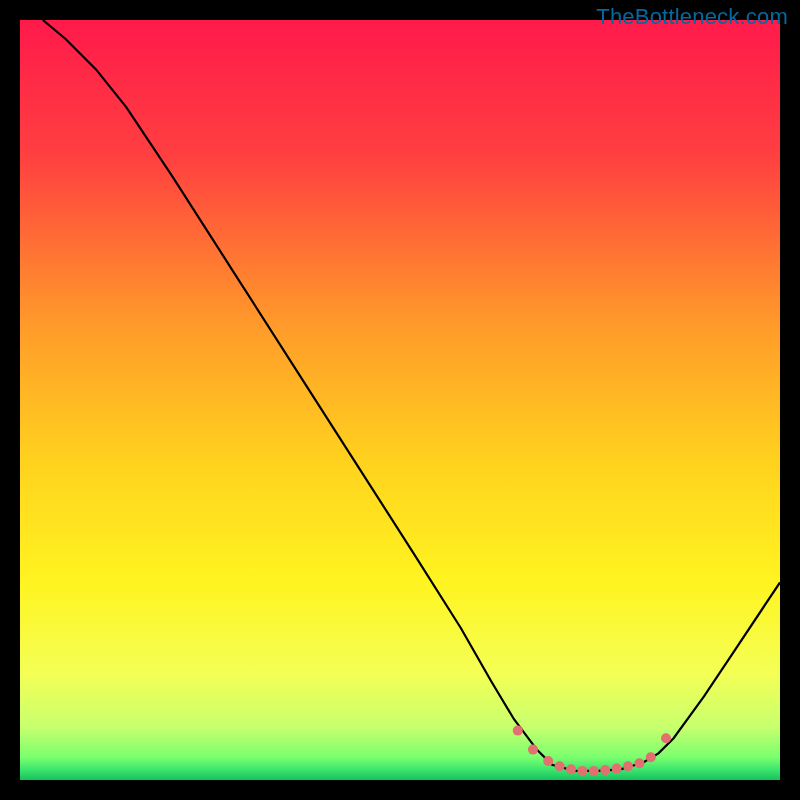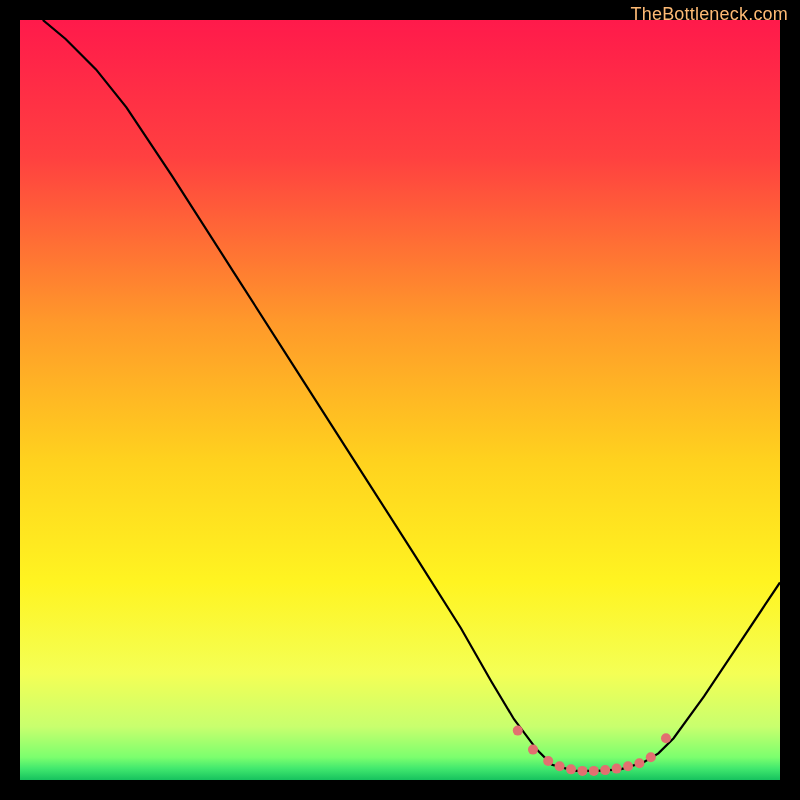--- a/index.html
+++ b/index.html
@@ -21,22 +21,22 @@
     left: 20px;
     top: 20px;
     width: 760px;
     height: 760px;
   }
   .watermark {
     position: absolute;
     top: 4px;
     right: 12px;
     font-family: Arial, Helvetica, sans-serif;
-    font-size: 18px;
-    color: #fdba74;
+    font-size: 22px;
+    color: #0369a1;
     letter-spacing: 0.2px;
     user-select: none;
   }
   svg {
     display: block;
   }
 </style>
 </head>
 <body>
 

